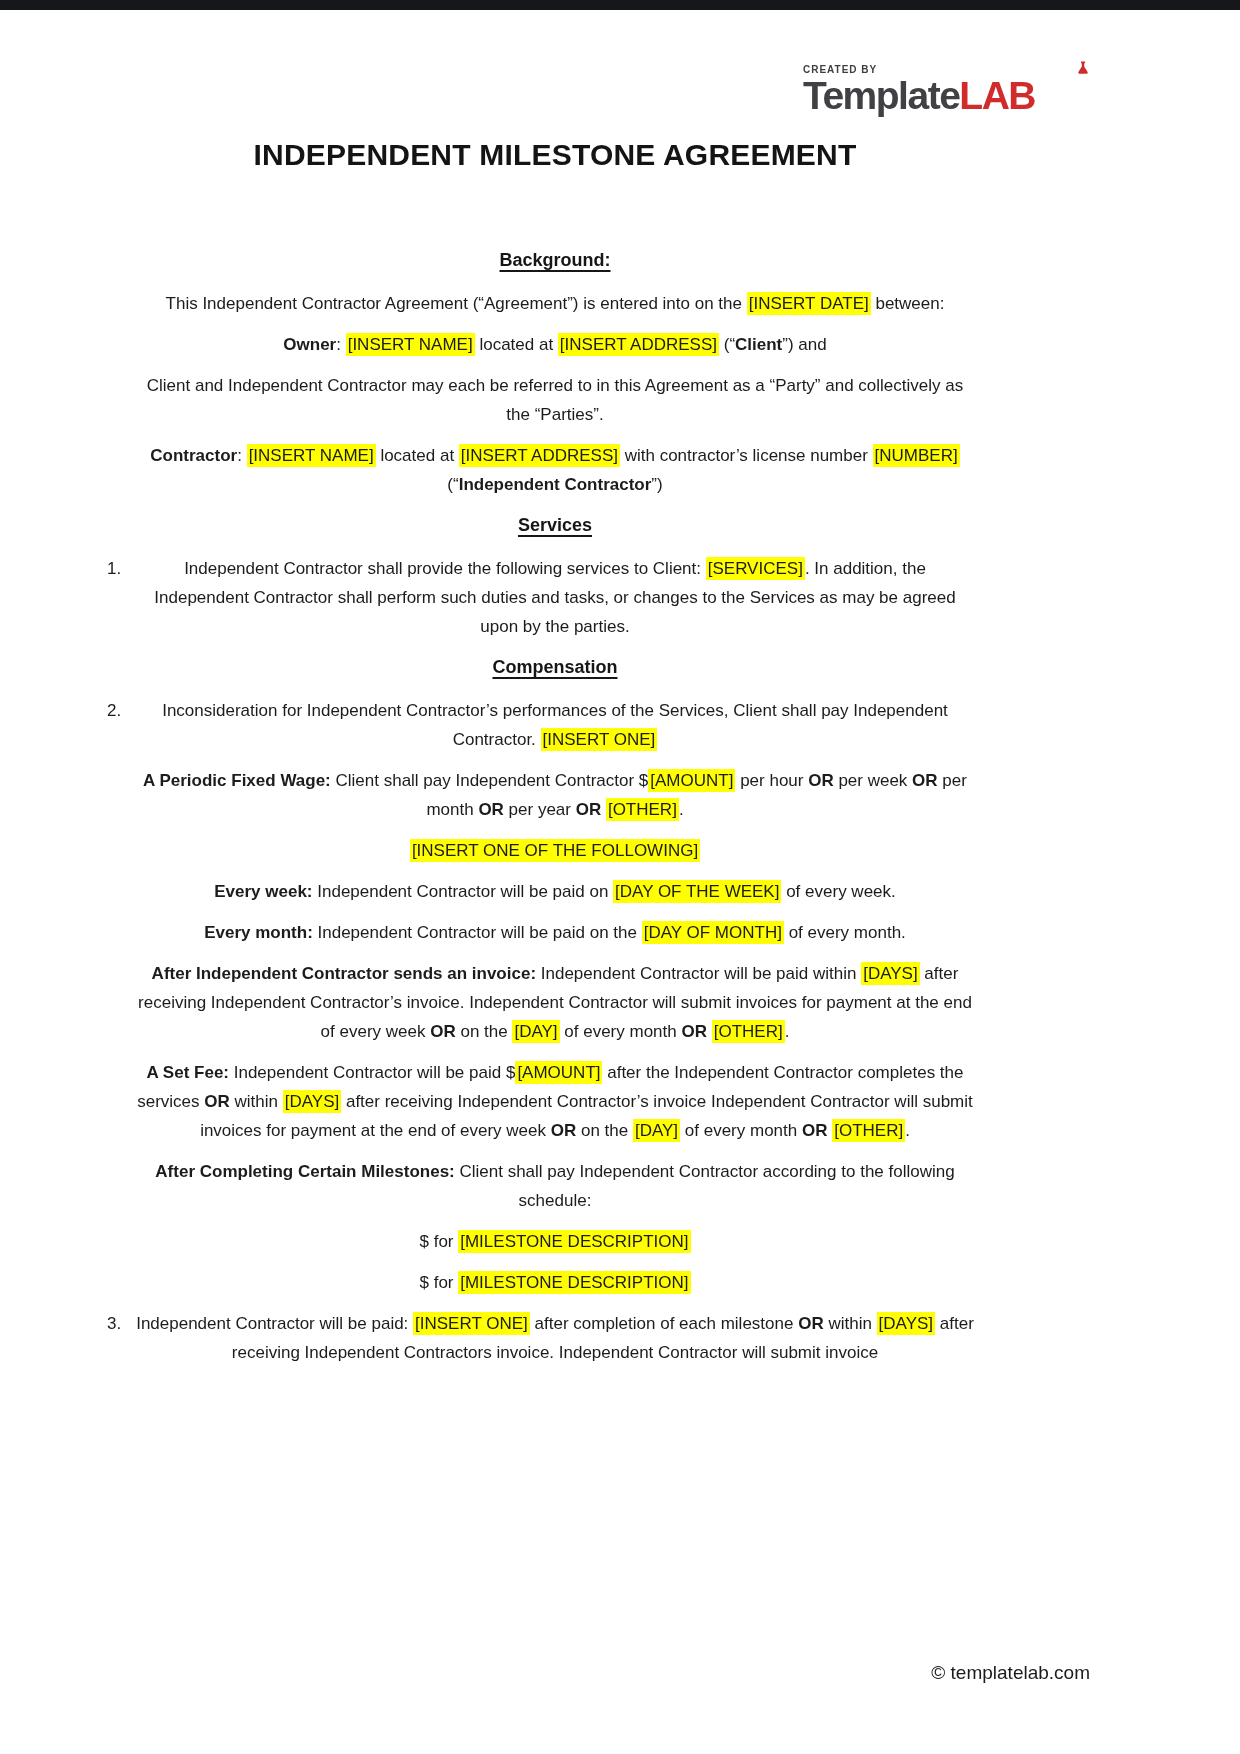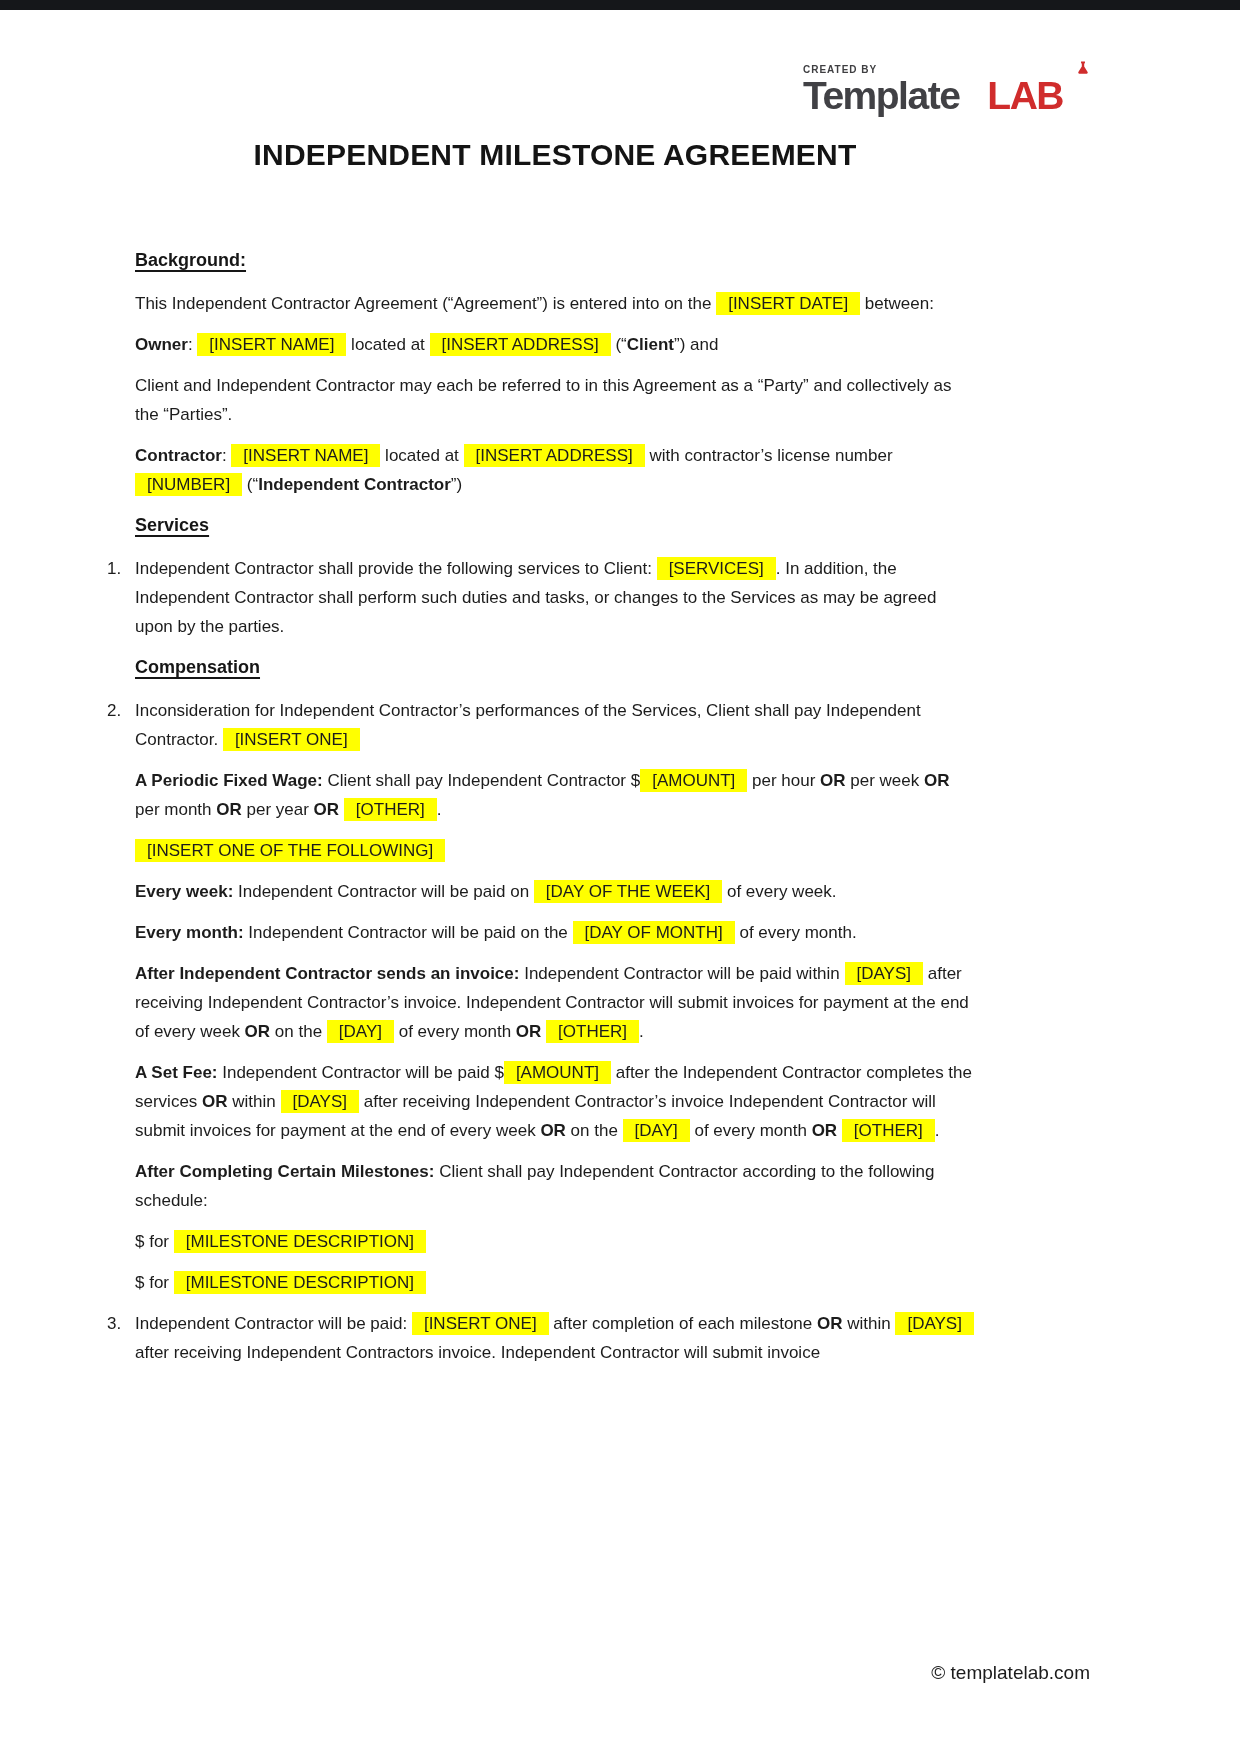--- a/index.html
+++ b/index.html
@@ -23,51 +23,51 @@
   }
   .logo .created-by {
     font-size: 10px; font-weight: bold; letter-spacing: 1px; color: #3f3f42;
   }
   .logo .flask { width: 14px; height: 15px; display: inline-block; }
   .logo .brand {
     font-size: 39px; font-weight: 800; letter-spacing: -1.5px;
     line-height: 1.0; margin-top: 1px; white-space: nowrap;
   }
   .logo .brand .t1 { color: #414145; }
-  .logo .brand .t2 { color: #d02c2c; margin-left: 28px; }
+  .logo .brand .t2 { color: #d02c2c; }
   
   .content {
     padding: 0 265px 0 135px;
   }
   .doc-title {
     margin-top: 126px;
     margin-bottom: 72px;
     text-align: center;
     font-size: 30px;
     font-weight: 800;
     letter-spacing: 0.2px;
     color: #141414;
     line-height: 1.25;
   }
   
-  .doc-body { font-size: 17px; line-height: 29px; }
+  .doc-body { font-size: 17px; line-height: 29px; text-align: center; }
   .doc-body .heading {
     font-size: 18px; font-weight: bold;
     text-decoration: underline;
     text-decoration-thickness: 2px;
     text-underline-offset: 4px;
     margin: 2px 0 14px 0;
     line-height: 29px;
     color: #161616;
   }
   .doc-body .para { margin: 0 0 12px 0; }
   .doc-body .item { margin: 0 0 12px 0; position: relative; }
   .doc-body .item .num { position: absolute; left: -28px; top: 0; }
   .b { font-weight: bold; }
-  .hl { background: #ffff00; padding: 2px 12px; }
+  .hl { background: #ffff00; padding: 2px 2px; }
   
   .footer {
     position: absolute; right: 150px; bottom: 70px;
     font-size: 19px; color: #1c1c1c;
   }
 </style>
 </head>
 <body>
 
 <div class="top-bar"></div>

